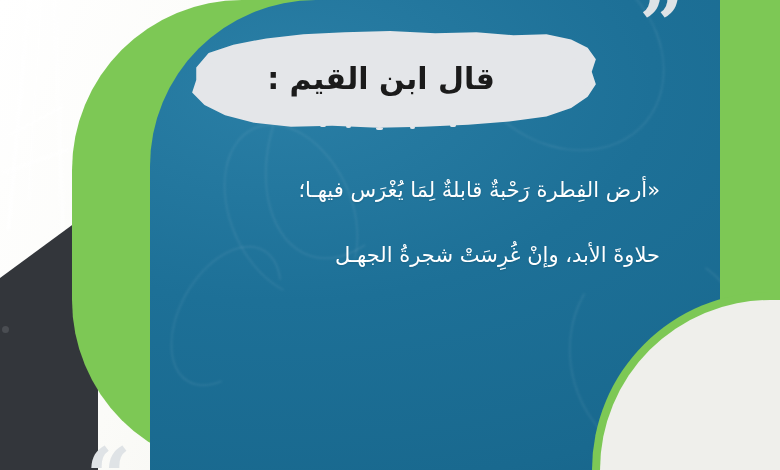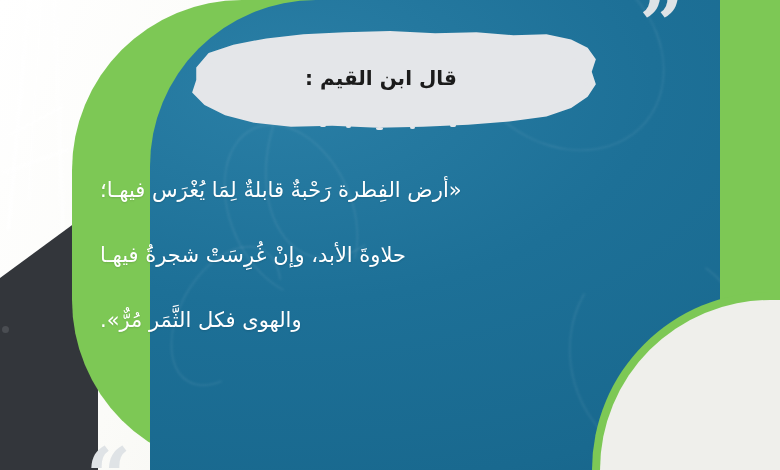--- a/index.html
+++ b/index.html
@@ -113,38 +113,38 @@
   .f15{left:390px;top:42px;width:4px;height:5px;}
   .f16{left:396px;top:54px;width:4px;height:4px;}
   .f17{left:22px;top:30px;width:4px;height:6px;}
   .f18{left:16px;top:48px;width:4px;height:8px;}
 
   .banner-title{
     position:absolute;inset:0;
     display:flex;align-items:center;justify-content:center;
     color:#1b1b1b;
     font-family:"DejaVu Sans", sans-serif;
-    font-size:20px;font-weight:700;
+    font-size:30px;font-weight:700;
     direction:rtl;letter-spacing:0;
     padding-bottom:4px;padding-right:26px;
   }
 
   
   .quote-mark{
     position:absolute;color:#dfe3e6;
     font-family:"DejaVu Serif", serif;
     font-weight:700;line-height:1;user-select:none;
   }
   .quote-close{right:96px;top:-14px;font-size:78px;}
   .quote-open{left:86px;bottom:-46px;font-size:78px;}
 
   
   .quote-body{
     position:absolute;left:100px;top:158px;width:560px;
-    direction:rtl;text-align:left;color:#ffffff;
+    direction:rtl;text-align:right;color:#ffffff;
     font-family:"DejaVu Sans", sans-serif;
     font-size:21px;font-weight:400;line-height:1.0;
   }
   .quote-line{
     display:block;height:65px;line-height:65px;white-space:nowrap;
     text-shadow:0 1px 2px rgba(0,0,0,.12);
   }
 </style>
 </head>
 <body>
@@ -207,17 +207,16 @@
     <div class="fleck f14"></div>
     <div class="fleck f15"></div>
     <div class="fleck f16"></div>
     <div class="fleck f17"></div>
     <div class="fleck f18"></div>
     <div class="banner-title">قال ابن القيم :</div>
   </div>
 
   <div class="quote-body">
     <span class="quote-line">«أرض الفِطرة رَحْبةٌ قابلةٌ لِمَا يُغْرَس فيهـا؛</span>
-    <span class="quote-line">حلاوةَ الأبد، وإنْ غُرِسَتْ شجرةُ فيهـا</span>
-    <span class="quote-line">والهوى فكل الثَّمَر مُرٌّ».</span>
+    <span class="quote-line">حلاوةَ الأبد، وإنْ غُرِسَتْ شجرةُ الجهـل</span>
   </div>
 
 </div>
 
 </body></html>

